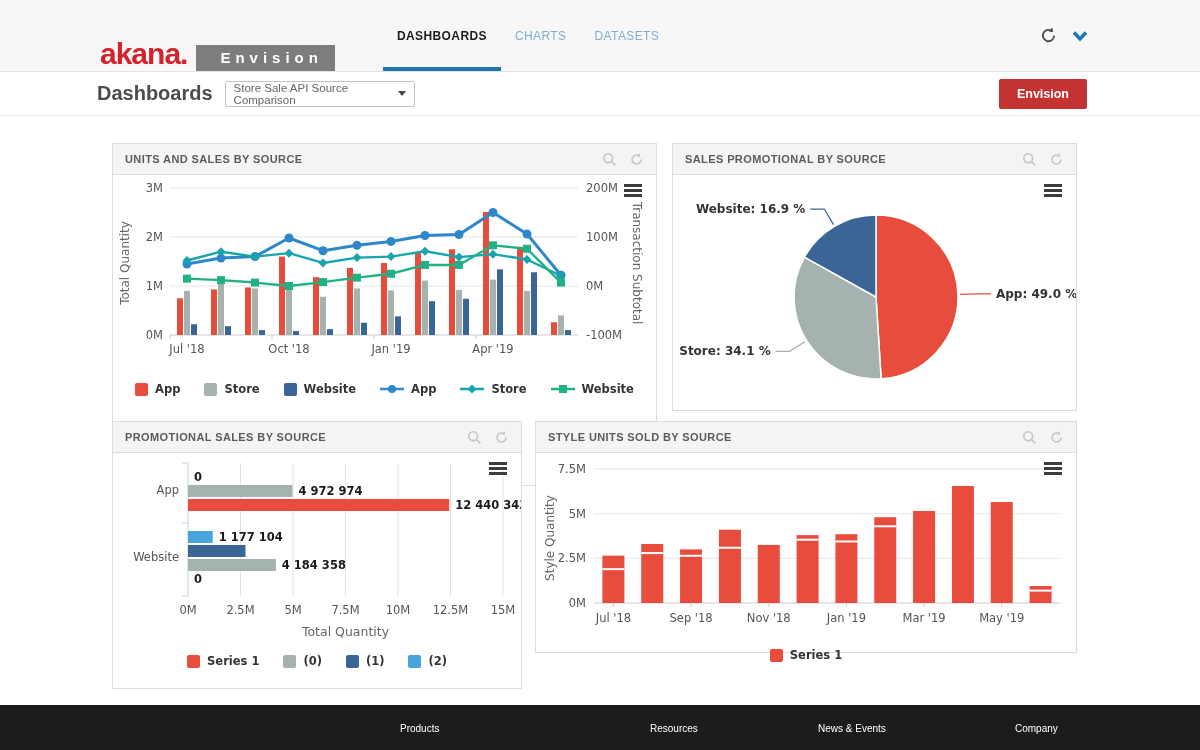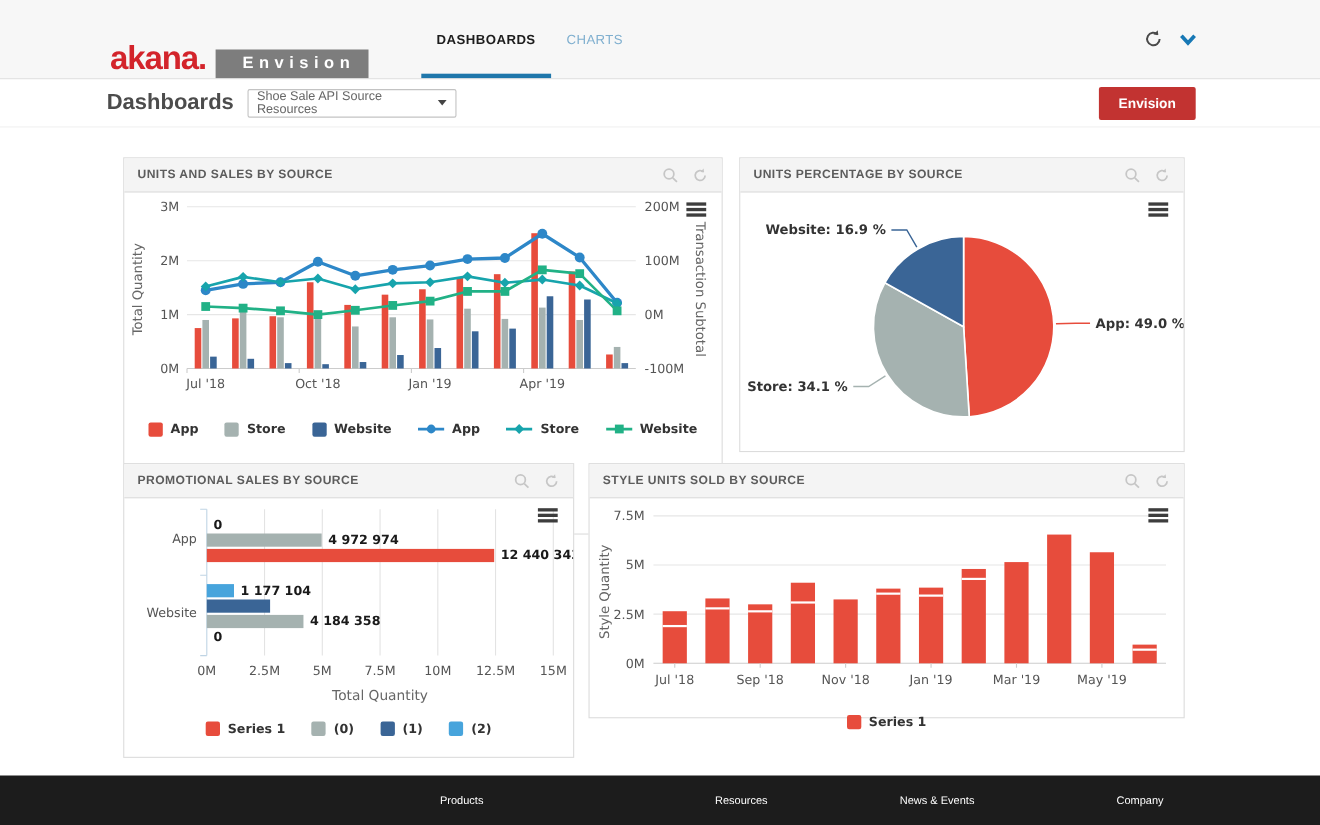--- a/index.html
+++ b/index.html
@@ -58,36 +58,37 @@
 <body>
 
 <div class="navbar">
   <div class="logo-wrap">
     <span class="logo-text">akana.</span>
     <span class="logo-badge">Envision</span>
   </div>
   <div class="nav-tabs">
     <div class="nav-tab active">DASHBOARDS</div>
     <div class="nav-tab">CHARTS</div>
+    <div class="nav-tab">DATASETS</div>
   </div>
   <div class="nav-icons">
     <svg width="19" height="19" viewBox="0 0 19 19">
       <path d="M15.2 9.5a5.7 5.7 0 1 1-1.7-4.05" fill="none" stroke="#4a4a4a" stroke-width="1.8"></path>
       <path d="M13.5 1.5 L13.9 5.9 L9.6 5.4 Z" fill="#4a4a4a"></path>
     </svg>
     <svg width="16" height="12" viewBox="0 0 16 12">
       <polyline points="2,2.5 8,9 14,2.5" fill="none" stroke="#1778b5" stroke-width="3.4"></polyline>
     </svg>
   </div>
 </div>
 
 <div class="subheader">
   <span class="page-title">Dashboards</span>
   <div class="dash-select">
-    <span>Shoe Sale API Source Resources</span>
+    <span>Store Sale API Source Comparison</span>
     <span class="caret"></span>
   </div>
   <button class="configure-btn">Envision</button>
 </div>
 
 <div class="content">
 
   <div class="panel" style="left:112px; top:27px; width:545px; height:343px;text-align:center;">
     <div class="panel-header">
       <span class="panel-title">UNITS AND SALES BY SOURCE</span>
@@ -240,21 +241,21 @@
               <rect x="8" y="2" width="8" height="8" fill="#21b186"></rect>
             </svg>
             <span class="lbl">Website</span>
           </div>
         </div>
     </div>
   </div>
 
   <div class="panel" style="left:672px; top:27px; width:405px; height:268px;">
     <div class="panel-header">
-      <span class="panel-title">UNITS PERCENTAGE BY SOURCE</span>
+      <span class="panel-title">SALES PROMOTIONAL BY SOURCE</span>
       <span class="panel-icons">
         <svg width="15" height="15" viewBox="0 0 15 15">
             <circle cx="6.2" cy="6.2" r="4.4" fill="none" stroke="#c6c6c6" stroke-width="1.6"></circle>
             <line x1="9.6" y1="9.6" x2="13.4" y2="13.4" stroke="#c6c6c6" stroke-width="1.6"></line>
           </svg>
         <svg width="15" height="15" viewBox="0 0 19 19">
             <path d="M15.2 9.5a5.7 5.7 0 1 1-1.7-4.05" fill="none" stroke="#c6c6c6" stroke-width="2"></path>
             <path d="M13.5 1.5 L13.9 5.9 L9.6 5.4 Z" fill="#c6c6c6"></path>
           </svg>
       </span>

